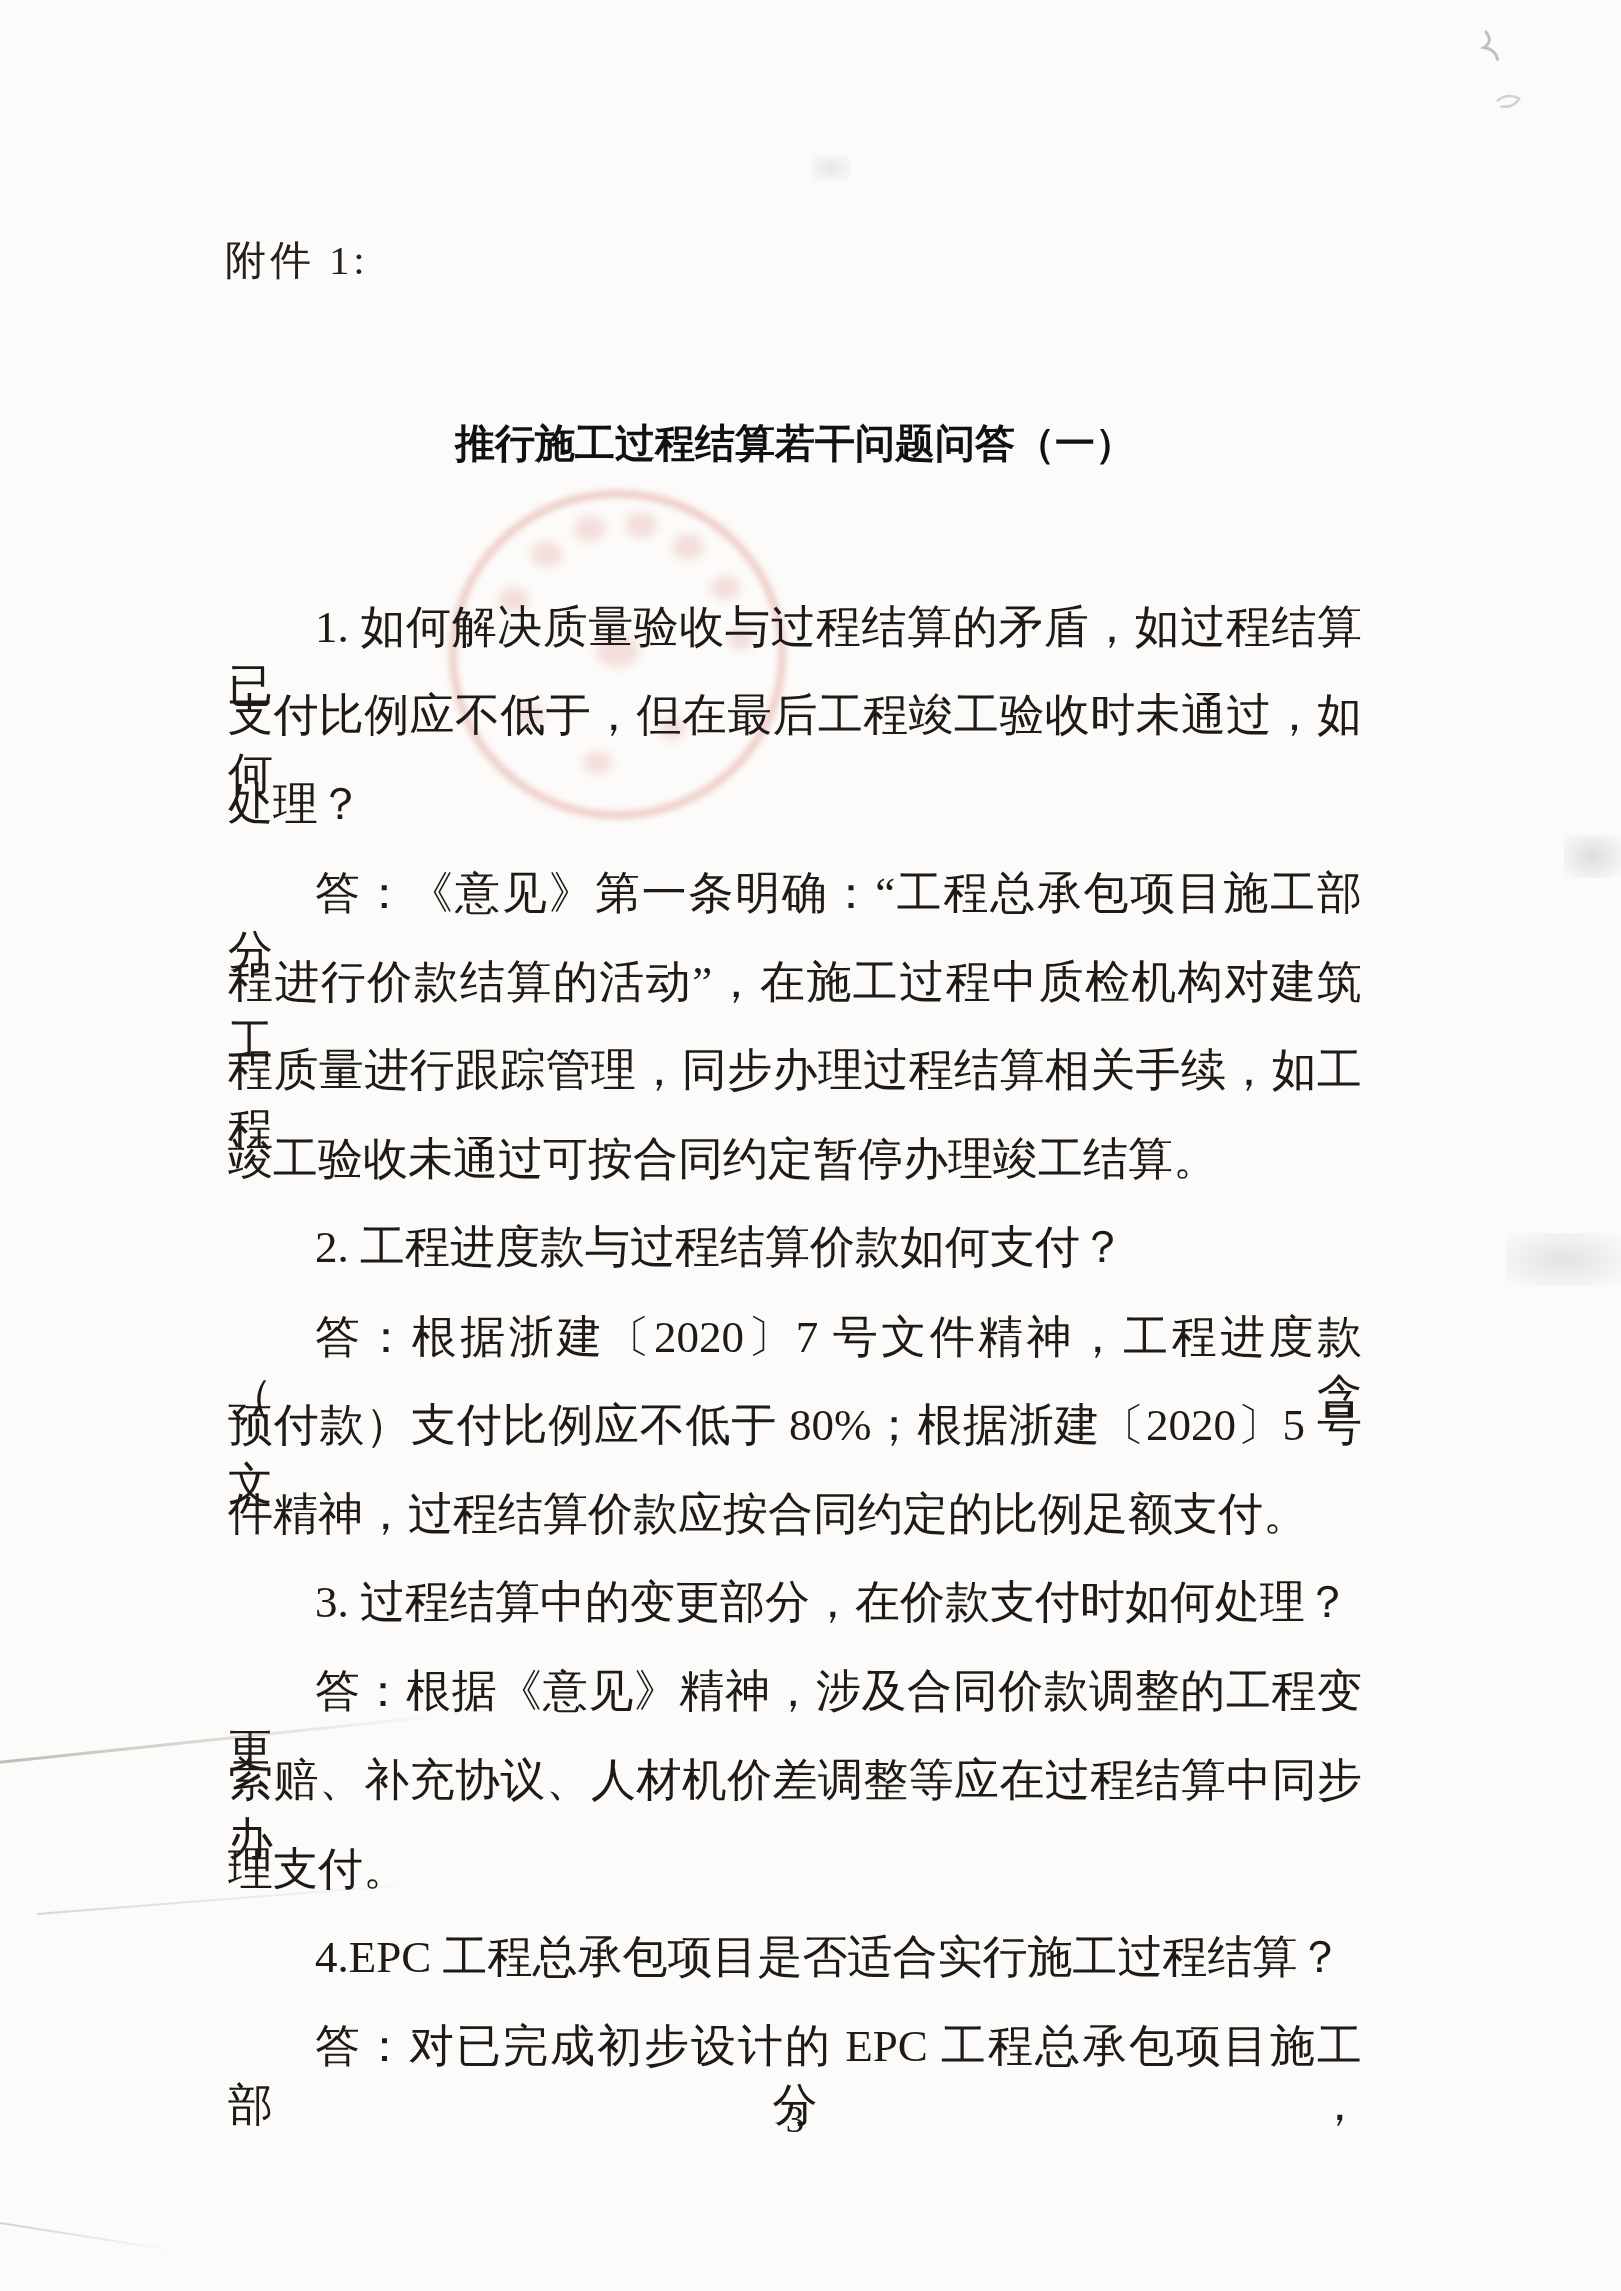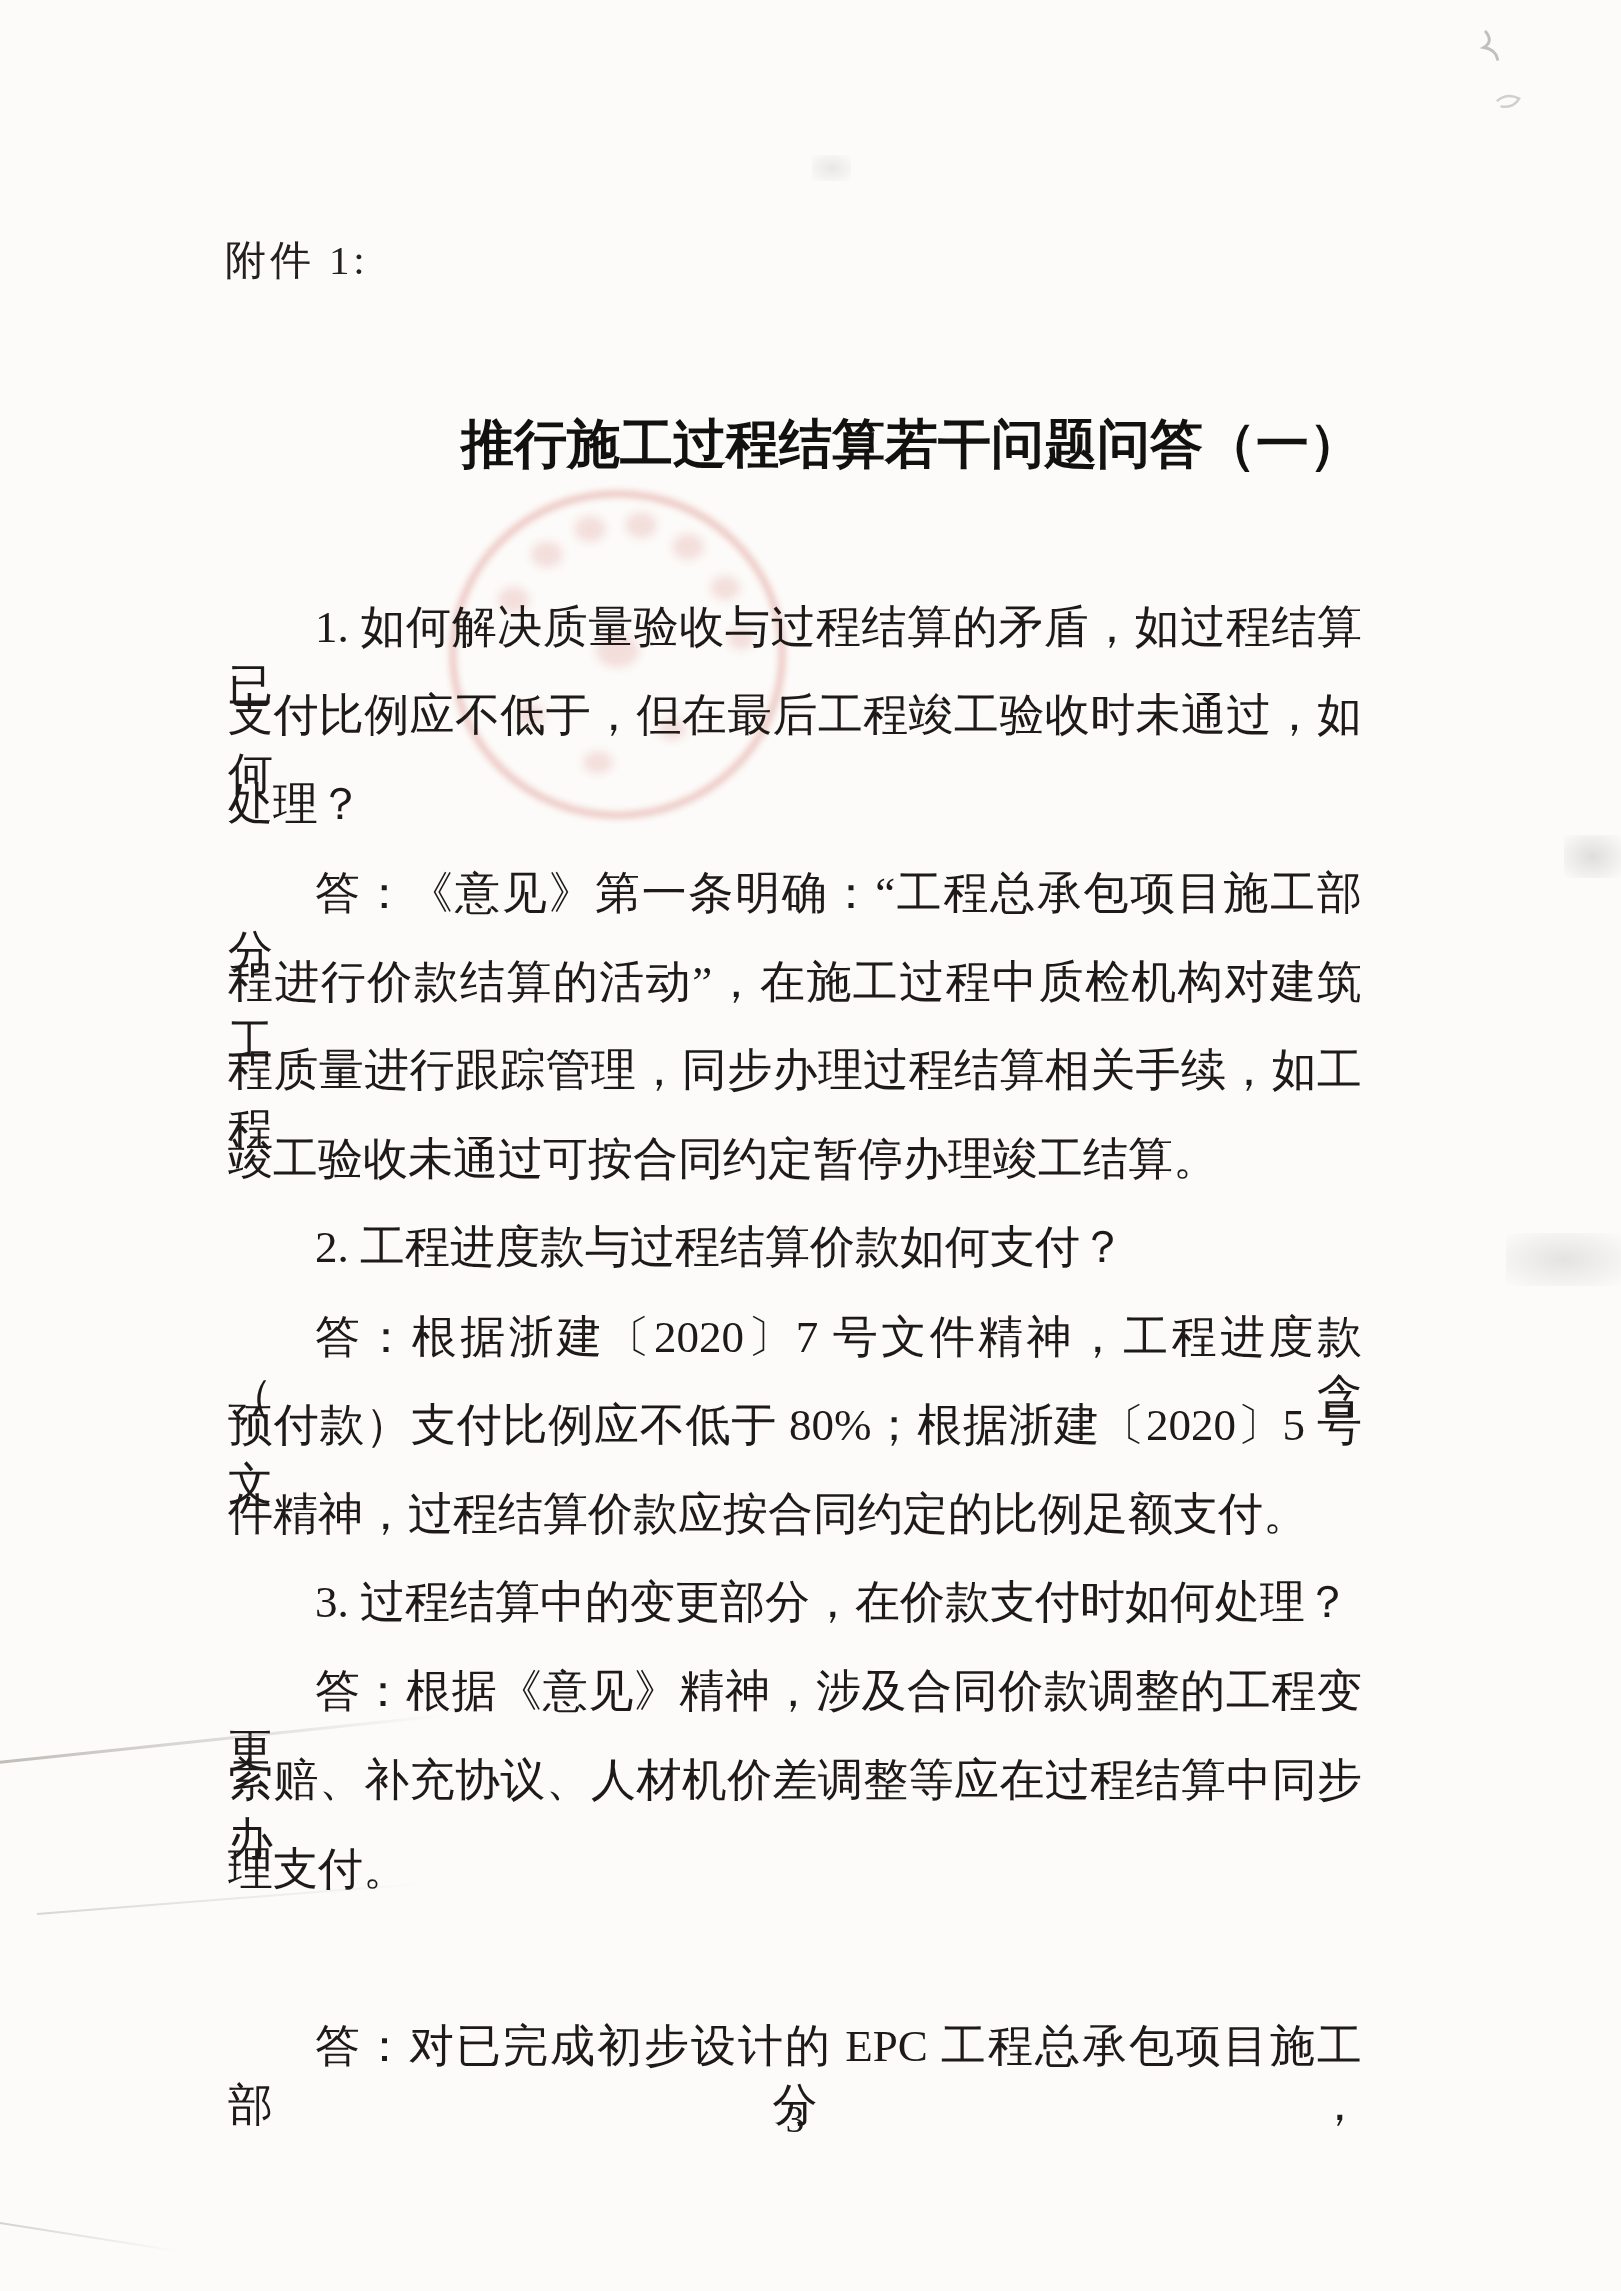--- a/index.html
+++ b/index.html
@@ -13,23 +13,23 @@
     text-decoration:underline;
   }
   .attachment{
     position:absolute;left:225px;top:233px;
     font-size:41px;line-height:55px;
     letter-spacing:3.9px;
     color:#23201d;
   }
   .title{
     position:absolute;left:228px;top:408px;width:1134px;
-    margin:0;text-align:right;
+    margin:0;text-align:center;
     font-family:"Liberation Sans", sans-serif;
-    font-size:53px;line-height:71px;font-weight:900;
+    font-size:40px;line-height:71px;font-weight:900;
     letter-spacing:0px;color:#121110;
   }
   .line{
     position:absolute;left:228px;width:1134px;height:59px;
     font-size:45px;line-height:59px;
     white-space:nowrap;
     color:#1d1a17;
   }
   .just{
     white-space:normal;
@@ -116,20 +116,21 @@
   <div class="line just" style="top:1041px">程质量进行跟踪管理，同步办理过程结算相关手续，如工程</div>
   <div class="line" style="top:1130px">竣工验收未通过可按合同约定暂停办理竣工结算。</div>
   <div class="line ind" style="top:1218px">2. 工程进度款与过程结算价款如何支付？</div>
   <div class="line ind just" style="top:1308px">答：根据浙建〔2020〕7 号文件精神，工程进度款（含</div>
   <div class="line just" style="top:1396px">预付款）支付比例应不低于 80%；根据浙建〔2020〕5 号文</div>
   <div class="line" style="top:1485px">件精神，过程结算价款应按合同约定的比例足额支付。</div>
   <div class="line ind" style="top:1573px">3. 过程结算中的变更部分，在价款支付时如何处理？</div>
   <div class="line ind just" style="top:1662px">答：根据《意见》精神，涉及合同价款调整的工程变更、</div>
   <div class="line" style="top:1840px">理支付。</div>
   <div class="line just" style="top:1751px">索赔、补充协议、人材机价差调整等应在过程结算中同步办</div>
+  <div class="line ind" style="top:1928px">4.EPC 工程总承包项目是否适合实行施工过程结算？</div>
   <div class="line ind just" style="top:2017px">答：对已完成初步设计的 EPC 工程总承包项目施工部分，</div>
 
   <div class="pagenum">3</div>
 
   <div class="artifact crease1"></div>
   <div class="artifact crease2"></div>
   <div class="artifact crease3"></div>
   <div class="artifact smudge1"></div>
   <div class="artifact smudge2"></div>
   <div class="artifact smudge3"></div>

